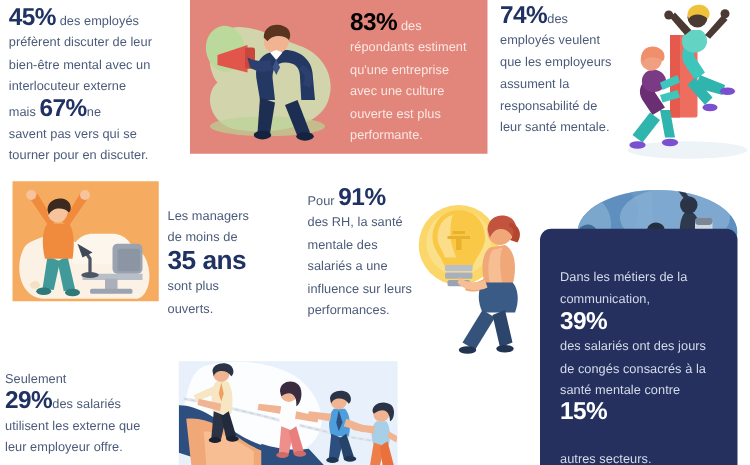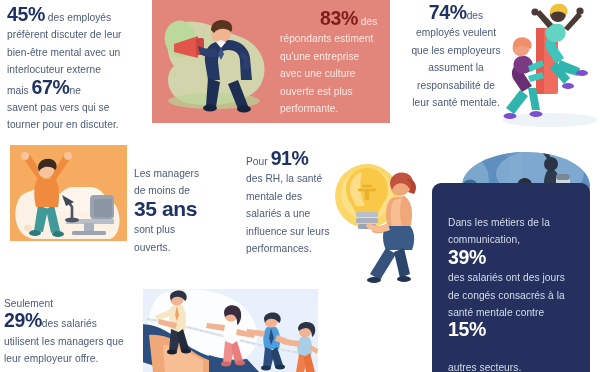--- a/index.html
+++ b/index.html
@@ -25,21 +25,21 @@
   }
   .stat-text .big {
     color: #1f3263;
     font-weight: bold;
     font-size: 19.5px;
     letter-spacing: -.4px;
   }
   .stat-text.on-dark { color: #d4dcea; }
   .stat-text.on-dark .big { color: #ffffff; }
   .stat-text.on-coral { color: #fbe8e4; }
-  .stat-text.on-coral .big { color: #7f1d1d; margin-left: 40px; }
+  .stat-text.on-coral .big { color: #000000; }
 
   
   .panel { position: absolute; overflow: hidden; }
 
   
   #panel-coral {
     left: 152px; top: 0; width: 238px; height: 123px;
     background: #e2857a;
   }
   
@@ -115,21 +115,21 @@
       <span class="big">83%</span>
       <span>des</span><br>
       <span>répondants estiment</span><br>
       <span>qu'une entreprise</span><br>
       <span>avec une culture</span><br>
       <span>ouverte est plus</span><br>
       <span>performante.</span>
     </div>
   </div>
 
-  <div class="stat-text" style="left:400px; top:4px; width:112px; text-align:center;">
+  <div class="stat-text" style="left:400px; top:4px; width:112px; text-align:left;">
     <span class="big">74%</span><span>des</span><br>
     <span>employés veulent</span><br>
     <span>que les employeurs</span><br>
     <span>assument la</span><br>
     <span>responsabilité de</span><br>
     <span>leur santé mentale.</span>
   </div>
 
   <svg class="illus" style="left:498px; top:0px;" width="102" height="130" viewBox="0 0 102 130">
 
@@ -303,21 +303,21 @@
       <span>santé mentale contre</span><br>
       <span class="big">15%</span><br>
       <br>
       <span>autres secteurs.</span>
     </div>
   </div>
 
   <div class="stat-text" style="left:4px; top:295px; width:132px; text-align:left;">
     <span>Seulement</span><br>
     <span class="big">29%</span><span>des salariés</span><br>
-    <span>utilisent les managers que</span><br>
+    <span>utilisent les externe que</span><br>
     <span>leur employeur offre.</span>
   </div>
 
   <div class="panel" id="panel-tug">
     <svg class="illus" style="left:0; top:0;" width="175" height="83" viewBox="0 0 175 83">
       <rect x="0" y="0" width="175" height="83" fill="#e8f1fb"></rect>
 
       <path d="M20 4 C46 -4 80 2 96 14 C114 28 120 50 108 64 C96 78 60 84 34 78
                C10 72 0 50 6 28 C9 16 12 8 20 4 Z" fill="#fbfdff"></path>
 

